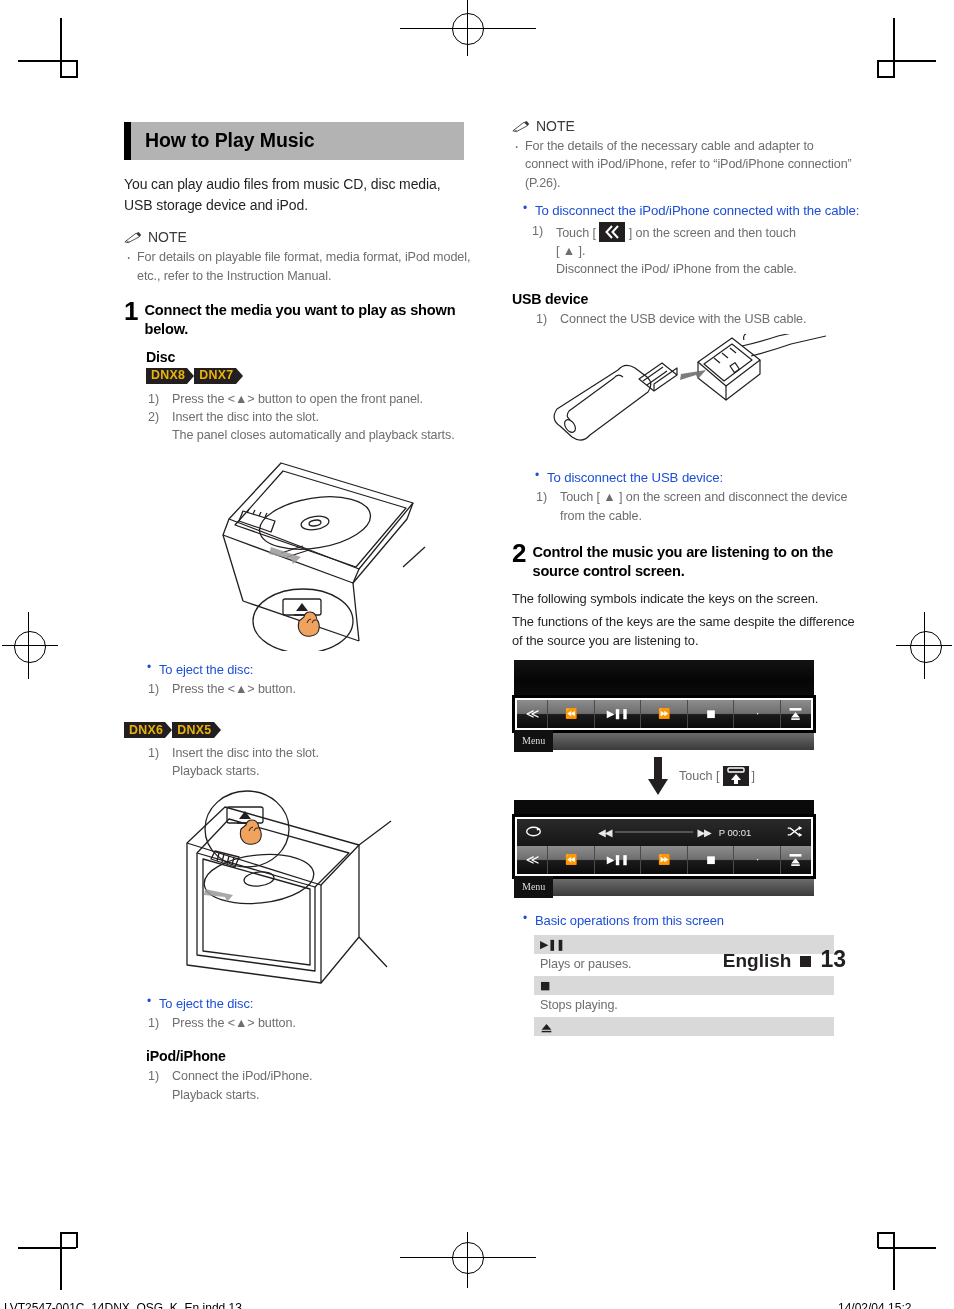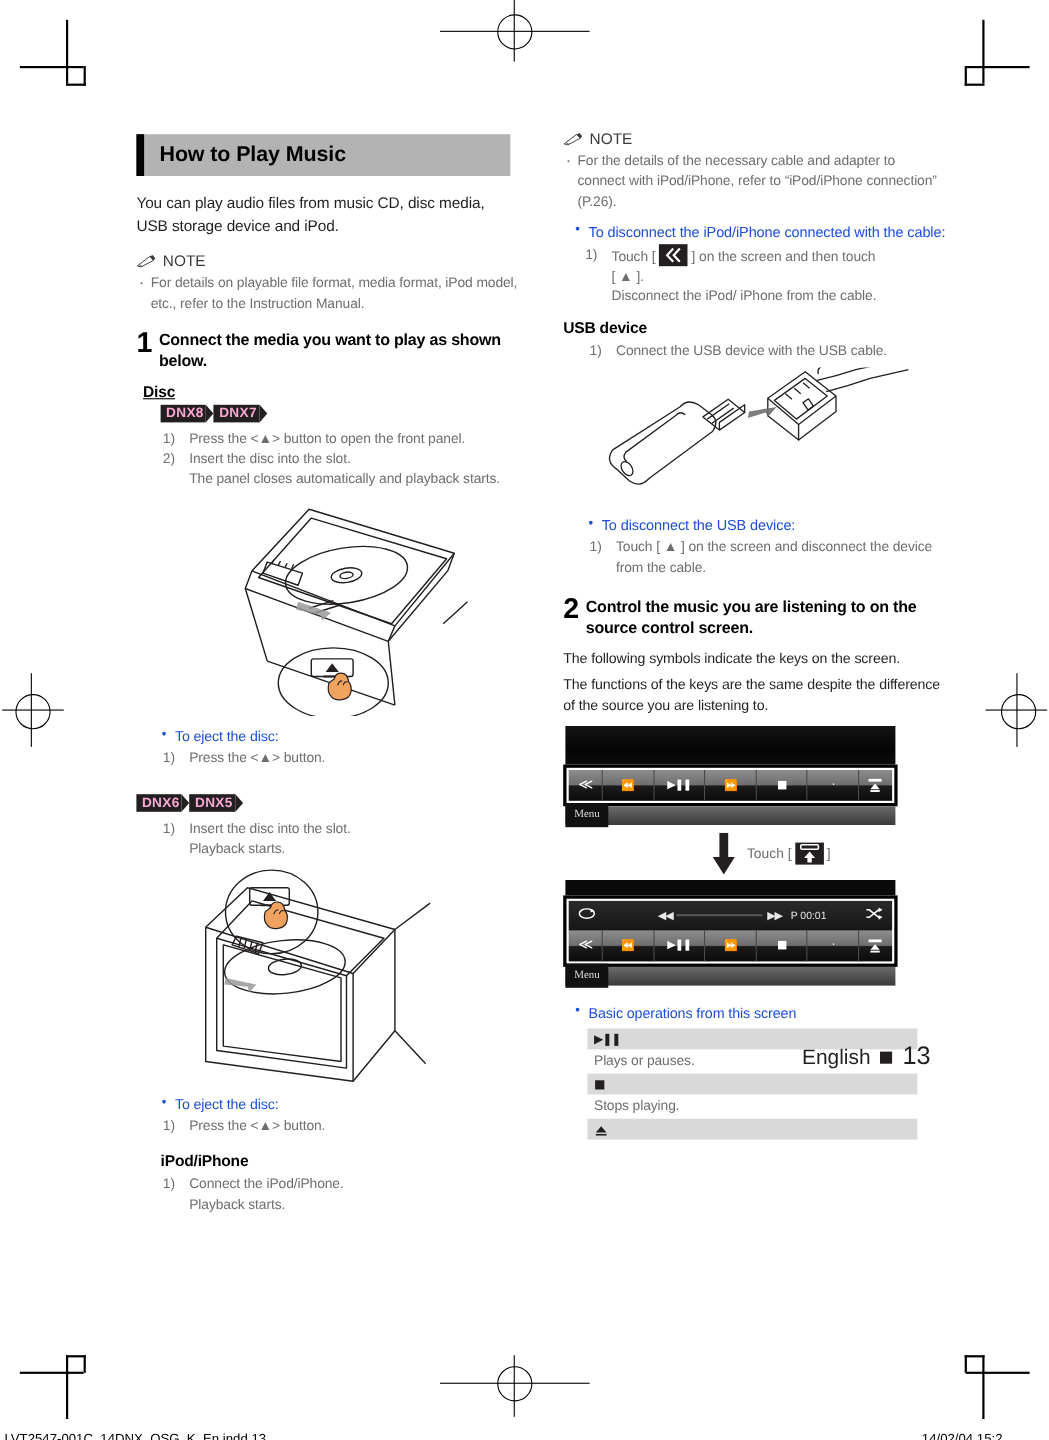--- a/index.html
+++ b/index.html
@@ -85,21 +85,21 @@
 
   .sub-head {
     font-size: 14.2px; font-weight: bold; color: #000;
     margin: 10px 0 3px 0; letter-spacing: -0.2px;
   }
 
   
   .badges { margin: 2px 0 2px 0; display: flex; gap: 7px; }
   .badge {
     display: inline-flex; align-items: center;
-    background: #231f20; color: #f9a8d4;
+    background: #231f20; color: #eab308;
     font-size: 12.4px; font-weight: bold; letter-spacing: 0.3px;
     padding: 1px 2px 2px 5px;
     position: relative;
     height: 16px;
     box-sizing: border-box;
   }
   .badge:after {
     content: ""; display: inline-block;
     width: 0; height: 0; margin-left: 3px;
     border-top: 8px solid transparent;
@@ -193,21 +193,21 @@
     font-family: "DejaVu Sans", sans-serif; font-size: 11px; letter-spacing:-1px;
   }
   .keyrow-desc {
     font-size: 12.6px; color: #6d6e71; padding: 3px 0 5px 6px;
     letter-spacing: -0.1px;
   }
 
   
   .page-footer {
     position: absolute; right: 108px; bottom: 112px;
-    display: flex; align-items: baseline; gap: 9px;
+    display: flex; align-items: baseline; gap: 9px; font-weight: bold;
   }
   .footer-lang { font-size: 19px; color: #231f20; }
   .footer-sq { width: 11px; height: 11px; background: #231f20; display:inline-block; }
   .footer-page { font-size: 23px; color: #231f20; }
 
   .print-footer {
     position: absolute; left: 0; bottom: 8px; width: 954px;
     font-family: "Liberation Sans", sans-serif; font-size: 12px; color: #000;
   }
   .print-footer .pf-left  { position: absolute; left: 4px; white-space: nowrap; }
@@ -275,21 +275,21 @@
   </div>
   <ul class="note-list">
     <li>For details on playable file format, media format, iPod model, etc., refer to the Instruction Manual.</li>
   </ul>
 
   <div class="step">
     <span class="step-num">1</span>
     <span class="step-text">Connect the media you want to play as shown below.</span>
   </div>
 
-  <div class="sub-head" style="margin-left:6px;text-decoration:underline;">Disc</div>
+  <div class="sub-head" style="margin-left:22px;">Disc</div>
 
   <div class="badges" style="margin-left:22px;">
     <span class="badge">DNX8</span>
     <span class="badge">DNX7</span>
   </div>
 
   <ul class="olist indent" style="margin-top:6px;">
     <li>
       <span class="marker">1)</span>
       <span>Press the &lt;▲&gt; button to open the front panel.</span>

